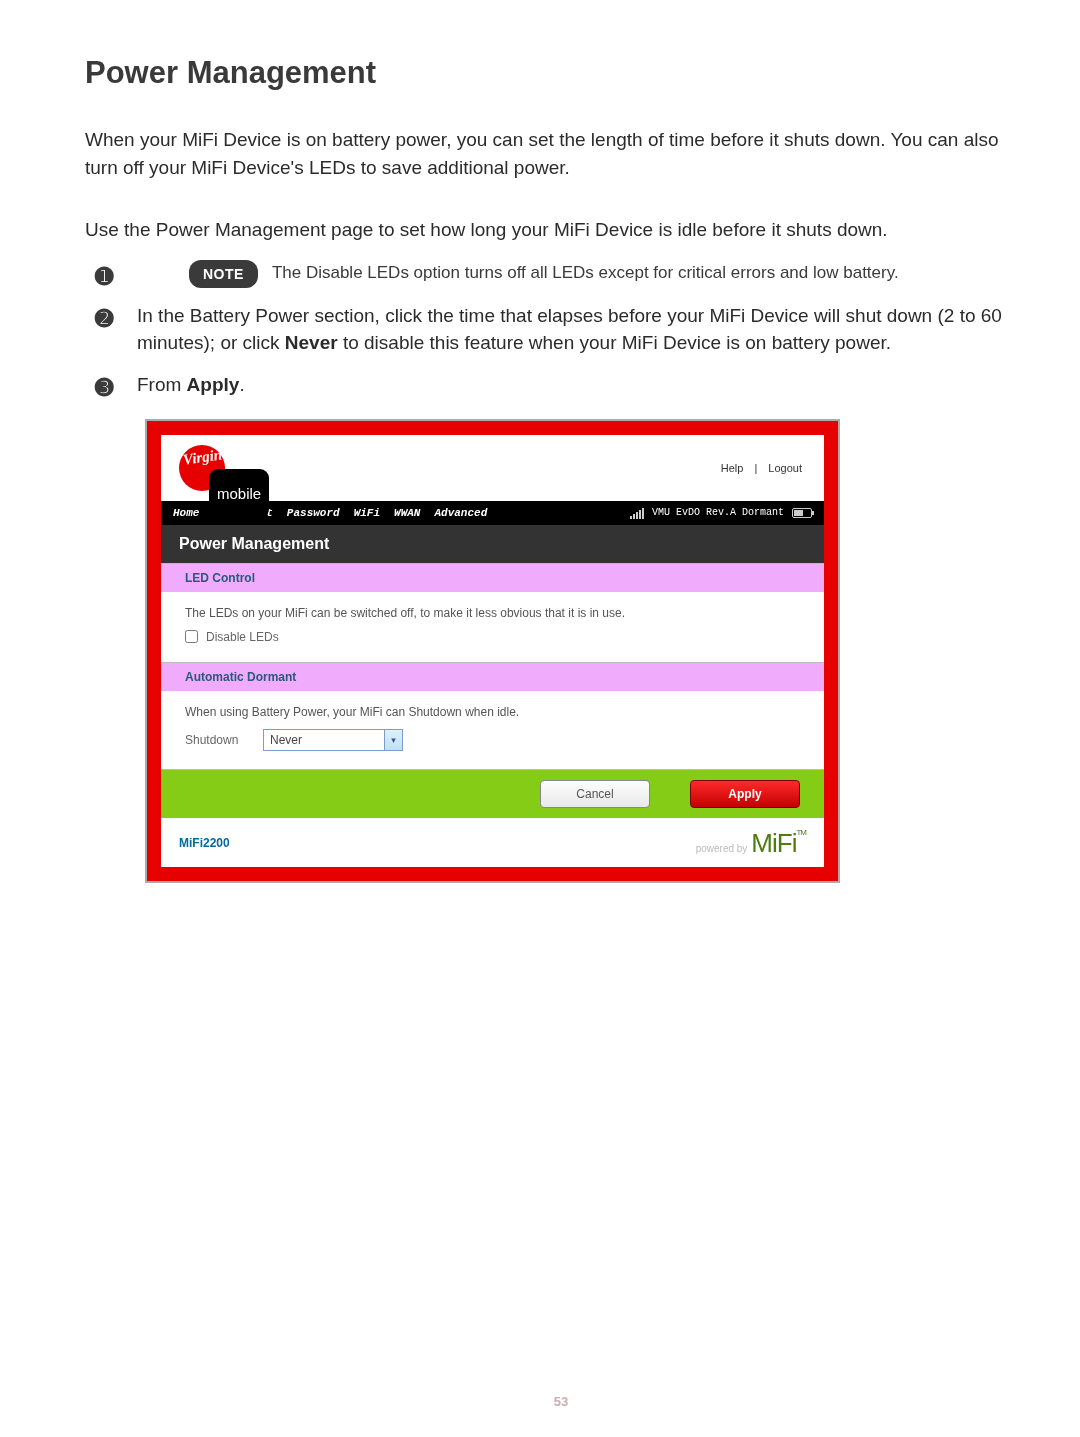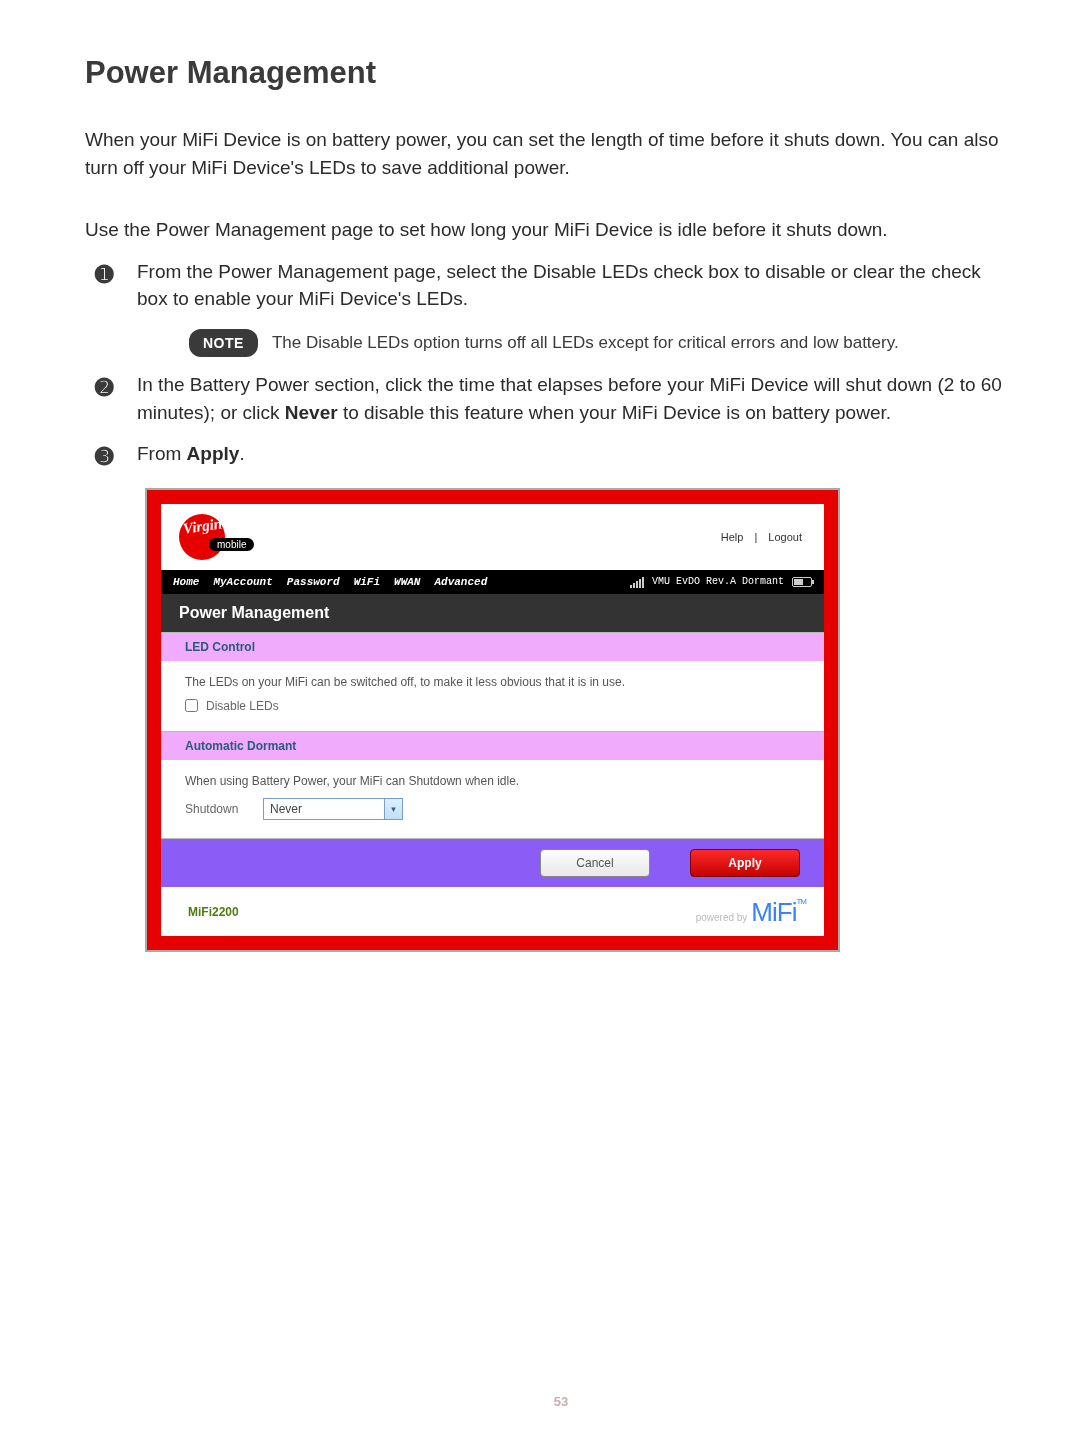--- a/index.html
+++ b/index.html
@@ -110,22 +110,22 @@
     font-family: cursive;
     font-size: 15px;
     font-weight: 700;
     transform: rotate(-8deg);
   }
   .logo-mobile {
     position: absolute;
     left: 30px; top: 24px;
     background: #000;
     color: #fff;
-    font-size: 10px;
-    padding: 1px 8px;
+    font-size: 15px;
+    padding: 16px 8px;
     border-radius: 9px;
   }
   .header-links {
     font-family: Arial, sans-serif;
     font-size: 11px;
     color: #333;
   }
   .header-links span { margin: 0 4px; }
 
   .mock-nav {
@@ -246,21 +246,21 @@
     background: linear-gradient(#dfeffc,#c0dff5);
     border-left: 1px solid #7a9ecc;
     display: flex;
     align-items: center;
     justify-content: center;
     color: #2a5a9a;
     font-size: 9px;
   }
 
   .button-bar {
-    background: #8b5cf6;
+    background: #84cc16;
     padding: 10px 24px;
     display: flex;
     justify-content: flex-end;
     gap: 40px;
     border-top: 1px solid #bbb;
   }
   .btn {
     min-width: 110px;
     text-align: center;
     padding: 6px 18px;
@@ -281,35 +281,34 @@
     border-color: #7a0000;
   }
   .mock-footer {
     display: flex;
     justify-content: space-between;
     align-items: center;
     padding: 10px 18px 8px 18px;
     font-family: Arial, sans-serif;
   }
   .footer-left {
-    color: #4d7c0f;
+    color: #0369a1;
     font-weight: 700;
     font-size: 12px;
-    margin-left: 9px;
   }
   .footer-right {
     color: #bbb;
     font-size: 10px;
     display: flex;
     align-items: baseline;
     gap: 4px;
   }
   .mifi-logo {
     font-size: 26px;
-    color: #3b82f6;
+    color: #4d7c0f;
     font-weight: 300;
     letter-spacing: -1px;
   }
   .mifi-logo sup { font-size: 8px; vertical-align: top; }
 
   .page-number {
     position: absolute;
     left: 0; right: 0;
     bottom: 28px;
     text-align: center;
@@ -325,21 +324,20 @@
 
 <div class="page">
   <h1 class="section-title">Power Management</h1>
 
   <p class="body-text">When your MiFi Device is on battery power, you can set the length of time before it shuts down. You can also turn off your MiFi Device's LEDs to save additional power.</p>
   <p class="body-text">Use the Power Management page to set how long your MiFi Device is idle before it shuts down.</p>
 
   <ol class="steps">
     <li>
       <span class="step-num">➊</span>
-      <span>From the Power Management page, select the Disable LEDs check box to disable or clear the check box to enable your MiFi Device's LEDs.</span>
       <div class="note-row">
         <span class="note-pill">NOTE</span>
         <span class="note-text">The Disable LEDs option turns off all LEDs except for critical errors and low battery.</span>
       </div>
     </li>
     <li>
       <span class="step-num">➋</span>
       <span>In the Battery Power section, click the time that elapses before your MiFi Device will shut down (2 to 60 minutes); or click </span><span class="bold-inline">Never</span><span> to disable this feature when your MiFi Device is on battery power.</span>
     </li>
     <li>

